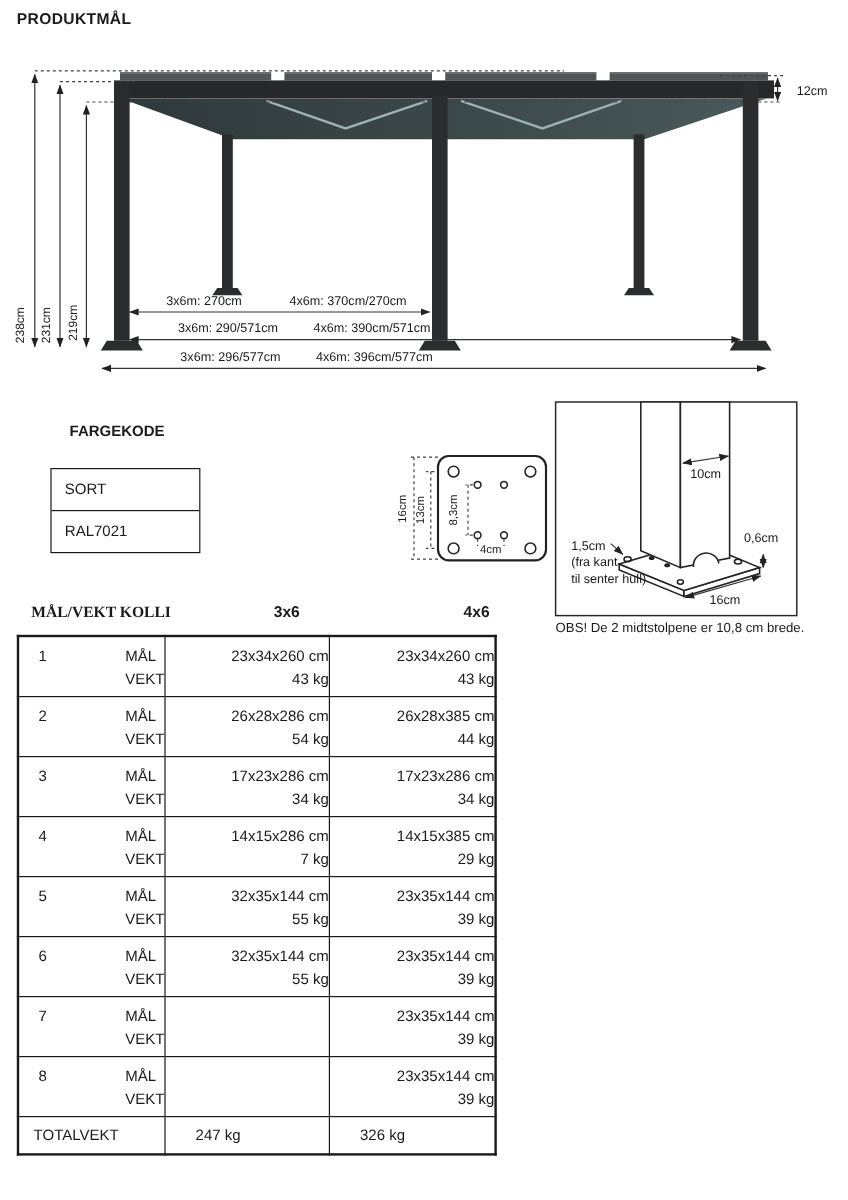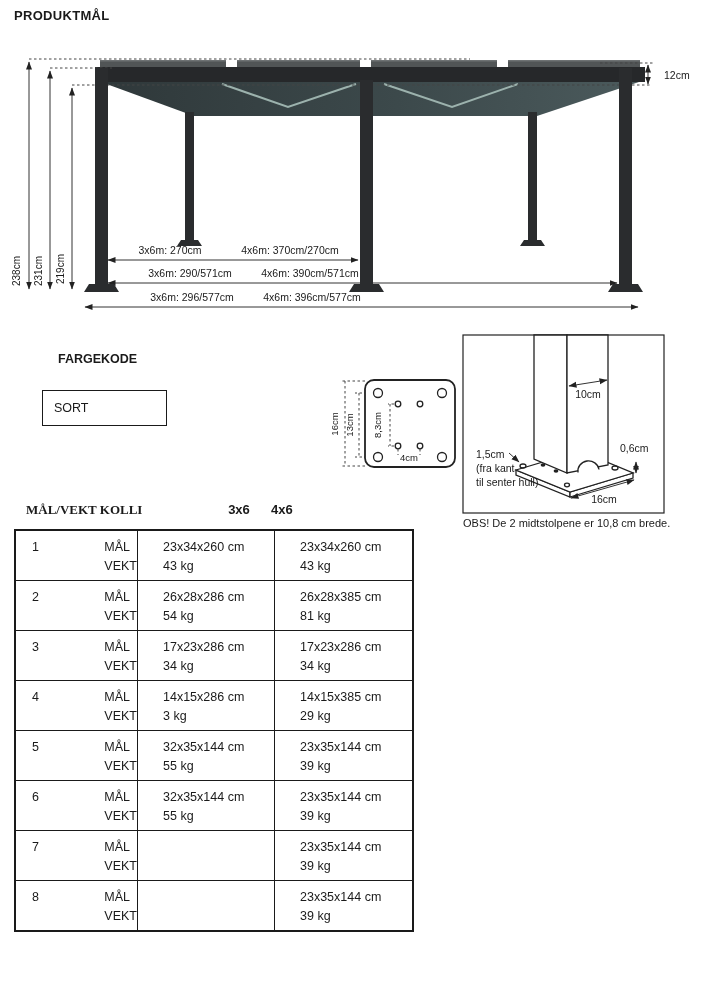--- a/index.html
+++ b/index.html
@@ -25,32 +25,32 @@
   
   #fargekode{left:14px;top:352px;width:125px;padding-left:28px;}
   #fargekode .fk-title{font-size:12.5px;font-weight:bold;padding-left:16px;}
   #fargekode .fk-box{margin-top:24px;border:1.5px solid #1a1a1a;}
   #fargekode .fk-row{height:34px;line-height:34px;padding-left:11px;font-size:12.5px;}
   #fargekode .fk-row + .fk-row{border-top:1.5px solid #1a1a1a;}
   
   #kolli-header{left:14px;top:502px;width:394px;height:20px;font-weight:bold;font-size:13px;}
   #kolli-header .h-lbl{position:absolute;left:12px;top:0;font-family:Liberation Serif, serif;}
   #kolli-header .h-c2{position:absolute;left:121px;width:136px;top:0;text-align:center;padding-left:36px;}
-  #kolli-header .h-c3{position:absolute;left:257px;width:137px;top:0;text-align:left;}
+  #kolli-header .h-c3{position:absolute;left:257px;width:137px;top:0;text-align:right;}
   #kolli{left:14px;top:529px;}
   #kolli table{border-collapse:collapse;table-layout:fixed;width:394px;border:2px solid #1a1a1a;}
   #kolli td{border:1.5px solid #1a1a1a;vertical-align:top;font-size:12.5px;padding:0;}
   #kolli tr.datarow td{height:49px;}
   #kolli td.c1{width:121px;}
   #kolli td.c2{width:136px;}
   #kolli td.c3{width:137px;}
   .cellpack{display:flex;padding:7px 0 0 16px;line-height:19px;}
   .rownum{display:inline-block;width:45px;}
   .rowlbl span{display:block;margin-left:42px;}
-  .valpack{padding:7px 0 0 25px;line-height:19px;}
+  .valpack{padding:7px 0 0 25px;line-height:19px;text-align:right;}
   tr.totalrow td{height:30px !important;vertical-align:middle !important;}
   .totlbl{padding-left:12px;}
   .totval{padding-left:25px;}
 </style>
 </head>
 <body>
 
 <svg id="artwork" class="abs" width="707" height="1000" viewBox="0 0 707 1000">
   <defs>
     <linearGradient id="gCeil" x1="0" y1="0" x2="1" y2="0">
@@ -170,20 +170,21 @@
   </g>
   <text class="cap" x="463" y="527" text-anchor="start">OBS! De 2 midtstolpene er 10,8 cm brede.</text>
 </svg>
 
 <div id="page-title" class="abs">PRODUKTMÅL</div>
 
 <div id="fargekode" class="abs">
   <div class="fk-title">FARGEKODE</div>
   <div class="fk-box">
     <div class="fk-row">SORT</div>
+    <div class="fk-row">RAL7021</div>
   </div>
 </div>
 
 <div id="kolli-header" class="abs">
   <span class="h-lbl">MÅL/VEKT KOLLI</span>
   <span class="h-c2">3x6</span>
   <span class="h-c3">4x6</span>
 </div>
 
 <div id="kolli" class="abs">
@@ -224,21 +225,21 @@
           </td>
         <td class="c2">
             <div class="valpack">
               <div>26x28x286 cm</div>
               <div>54 kg</div>
             </div>
           </td>
         <td class="c3">
             <div class="valpack">
               <div>26x28x385 cm</div>
-              <div>81 kg</div>
+              <div>44 kg</div>
             </div>
           </td>
       </tr>
       <tr class="datarow">
         <td class="c1">
             <div class="cellpack">
           <span class="rownum">3</span>
           <span class="rowlbl">
                 <span>MÅL</span>
                 <span>VEKT</span>
@@ -264,21 +265,21 @@
           <span class="rownum">4</span>
           <span class="rowlbl">
                 <span>MÅL</span>
                 <span>VEKT</span>
               </span>
         </div>
           </td>
         <td class="c2">
             <div class="valpack">
               <div>14x15x286 cm</div>
-              <div>3 kg</div>
+              <div>7 kg</div>
             </div>
           </td>
         <td class="c3">
             <div class="valpack">
               <div>14x15x385 cm</div>
               <div>29 kg</div>
             </div>
           </td>
       </tr>
       <tr class="datarow">
@@ -364,17 +365,28 @@
             <div class="valpack">
               <div></div>
               <div></div>
             </div>
           </td>
         <td class="c3">
             <div class="valpack">
               <div>23x35x144 cm</div>
               <div>39 kg</div>
             </div>
+          </td>
+      </tr>
+      <tr class="totalrow">
+        <td class="c1">
+            <div class="totlbl">TOTALVEKT</div>
+          </td>
+        <td class="c2">
+            <div class="totval">247 kg</div>
+          </td>
+        <td class="c3">
+            <div class="totval">326 kg</div>
           </td>
       </tr>
     </tbody>
   </table>
 </div>
 
 </body></html>

